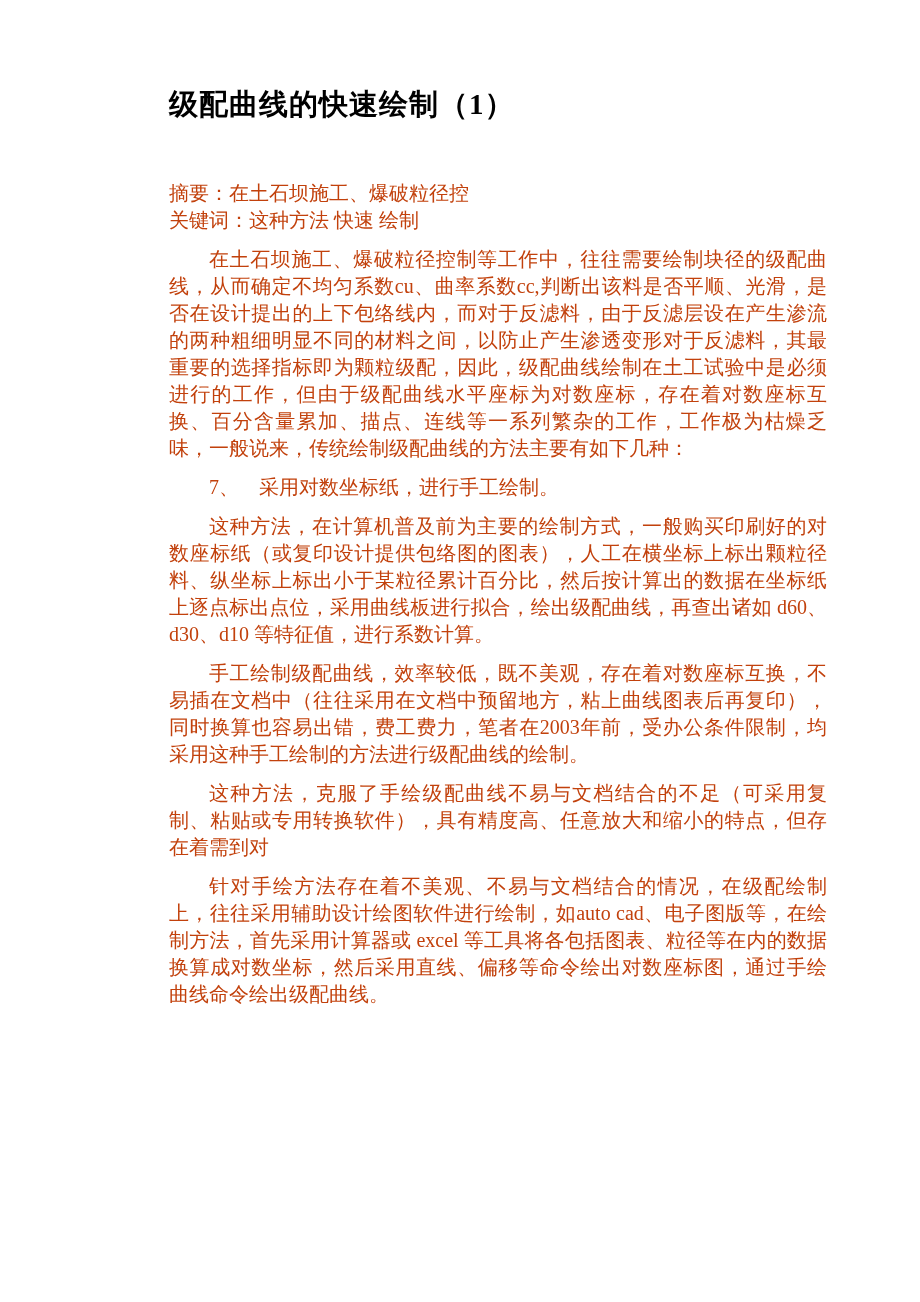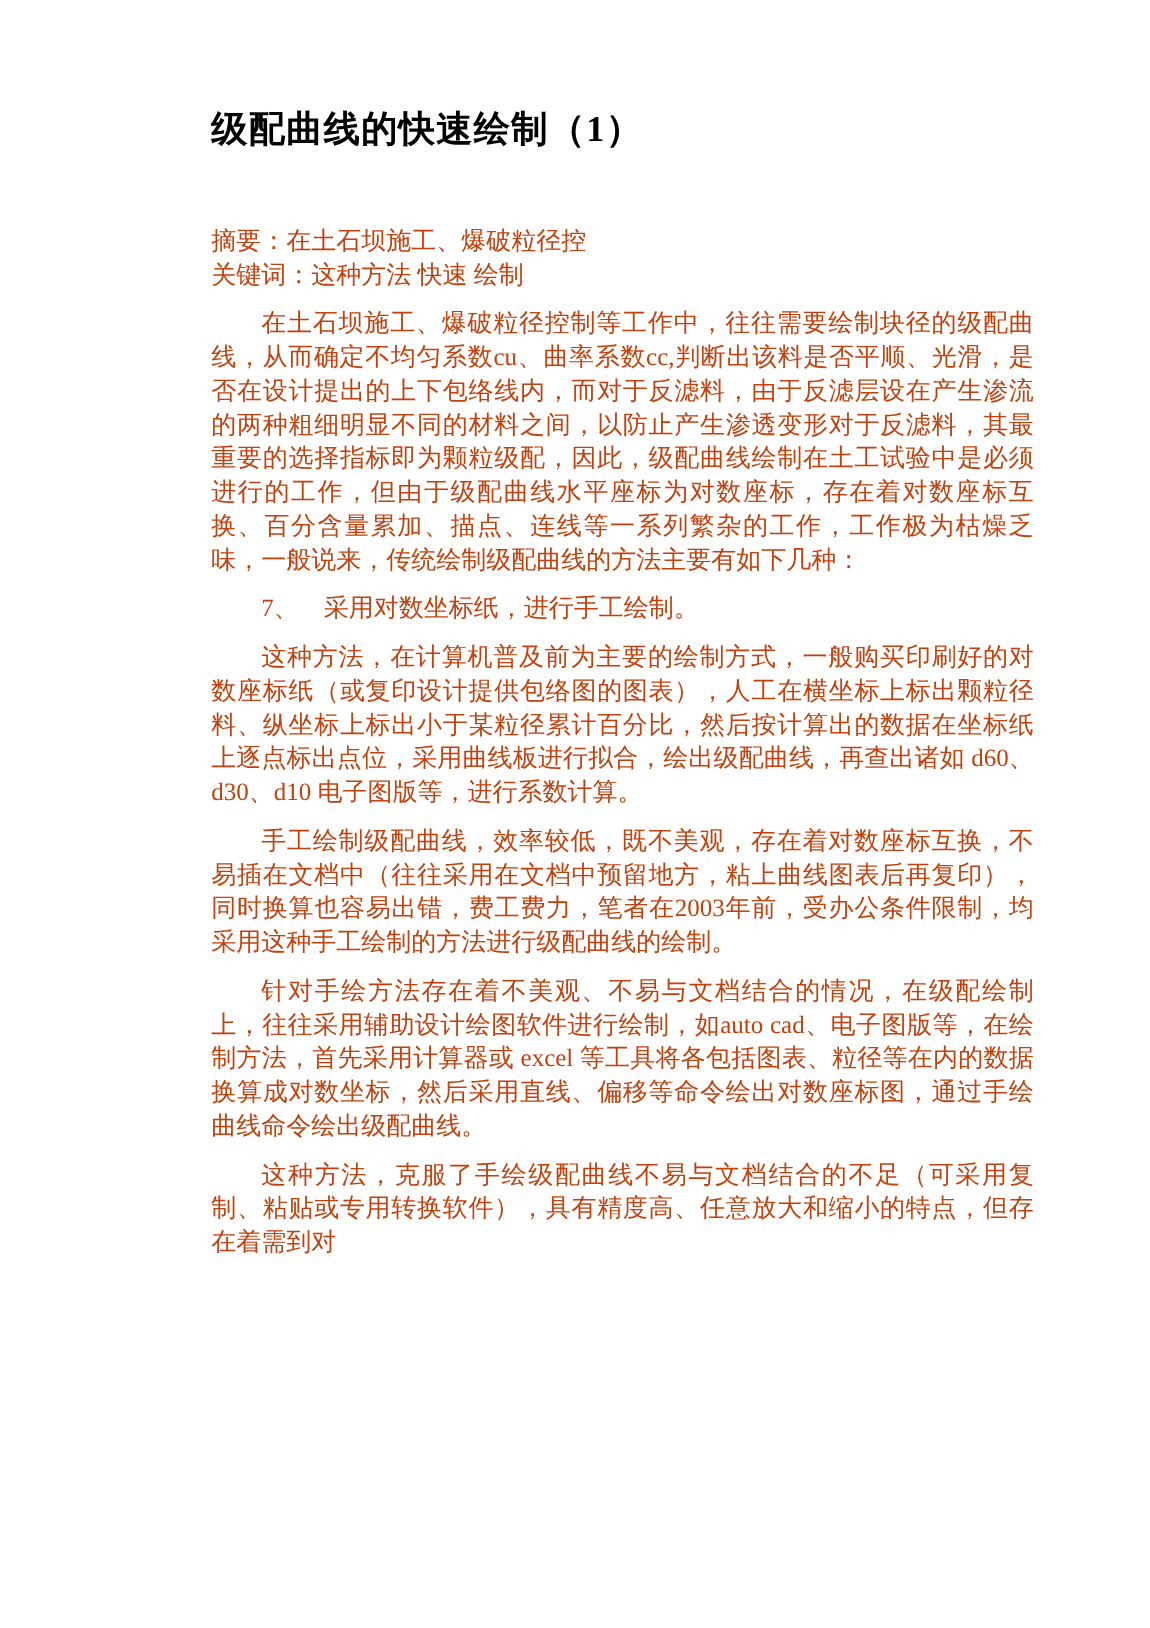--- a/index.html
+++ b/index.html
@@ -53,23 +53,23 @@
 
     <p class="para no-gap">摘要：在土石坝施工、爆破粒径控</p>
 
 
     <p class="para">关键词：这种方法 快速 绘制</p>
 
     <p class="para indent">在土石坝施工、爆破粒径控制等工作中，往往需要绘制块径的级配曲线，从而确定不均匀系数cu、曲率系数cc,判断出该料是否平顺、光滑，是否在设计提出的上下包络线内，而对于反滤料，由于反滤层设在产生渗流的两种粗细明显不同的材料之间，以防止产生渗透变形对于反滤料，其最重要的选择指标即为颗粒级配，因此，级配曲线绘制在土工试验中是必须进行的工作，但由于级配曲线水平座标为对数座标，存在着对数座标互换、百分含量累加、描点、连线等一系列繁杂的工作，工作极为枯燥乏味，一般说来，传统绘制级配曲线的方法主要有如下几种：</p>
 
     <p class="para indent">7、　采用对数坐标纸，进行手工绘制。</p>
 
-    <p class="para indent">这种方法，在计算机普及前为主要的绘制方式，一般购买印刷好的对数座标纸（或复印设计提供包络图的图表），人工在横坐标上标出颗粒径料、纵坐标上标出小于某粒径累计百分比，然后按计算出的数据在坐标纸上逐点标出点位，采用曲线板进行拟合，绘出级配曲线，再查出诸如 d60、d30、d10 电子图版等，进行系数计算。</p>
+    <p class="para indent">这种方法，在计算机普及前为主要的绘制方式，一般购买印刷好的对数座标纸（或复印设计提供包络图的图表），人工在横坐标上标出颗粒径料、纵坐标上标出小于某粒径累计百分比，然后按计算出的数据在坐标纸上逐点标出点位，采用曲线板进行拟合，绘出级配曲线，再查出诸如 d60、d30、d10 等特征值，进行系数计算。</p>
 
     <p class="para indent">手工绘制级配曲线，效率较低，既不美观，存在着对数座标互换，不易插在文档中（往往采用在文档中预留地方，粘上曲线图表后再复印），同时换算也容易出错，费工费力，笔者在2003年前，受办公条件限制，均采用这种手工绘制的方法进行级配曲线的绘制。</p>
 
 
+    <p class="para indent">这种方法，克服了手绘级配曲线不易与文档结合的不足（可采用复制、粘贴或专用转换软件），具有精度高、任意放大和缩小的特点，但存在着需到对</p>
+
     <p class="para indent">针对手绘方法存在着不美观、不易与文档结合的情况，在级配绘制上，往往采用辅助设计绘图软件进行绘制，如auto cad、电子图版等，在绘制方法，首先采用计算器或 excel 等工具将各包括图表、粒径等在内的数据换算成对数坐标，然后采用直线、偏移等命令绘出对数座标图，通过手绘曲线命令绘出级配曲线。</p>
-
-    <p class="para indent">这种方法，克服了手绘级配曲线不易与文档结合的不足（可采用复制、粘贴或专用转换软件），具有精度高、任意放大和缩小的特点，但存在着需到对</p>
 
   </div>
 </div>
 
 </body></html>

